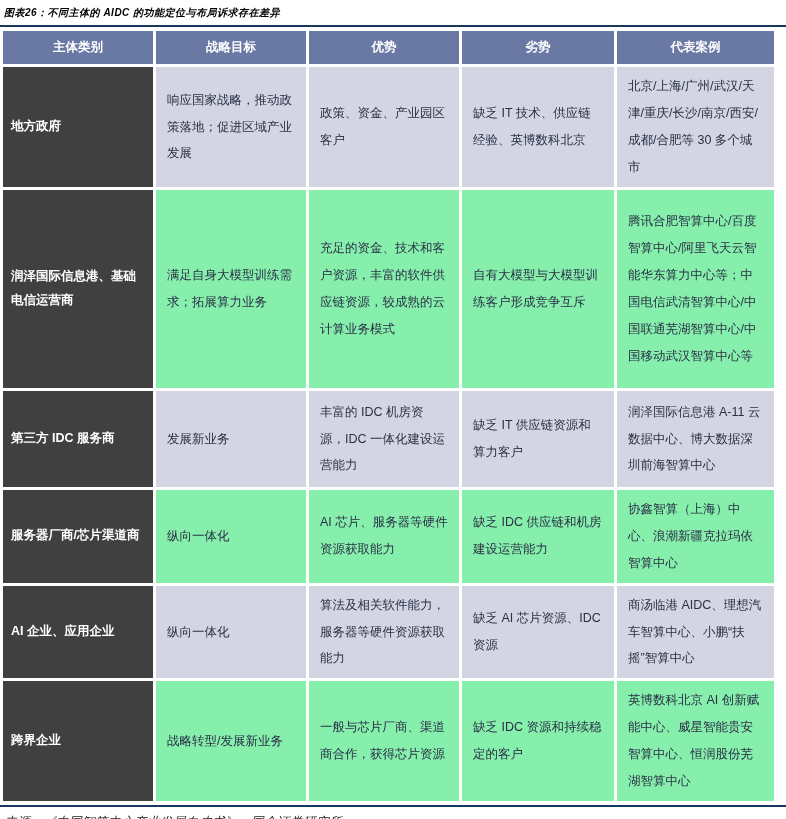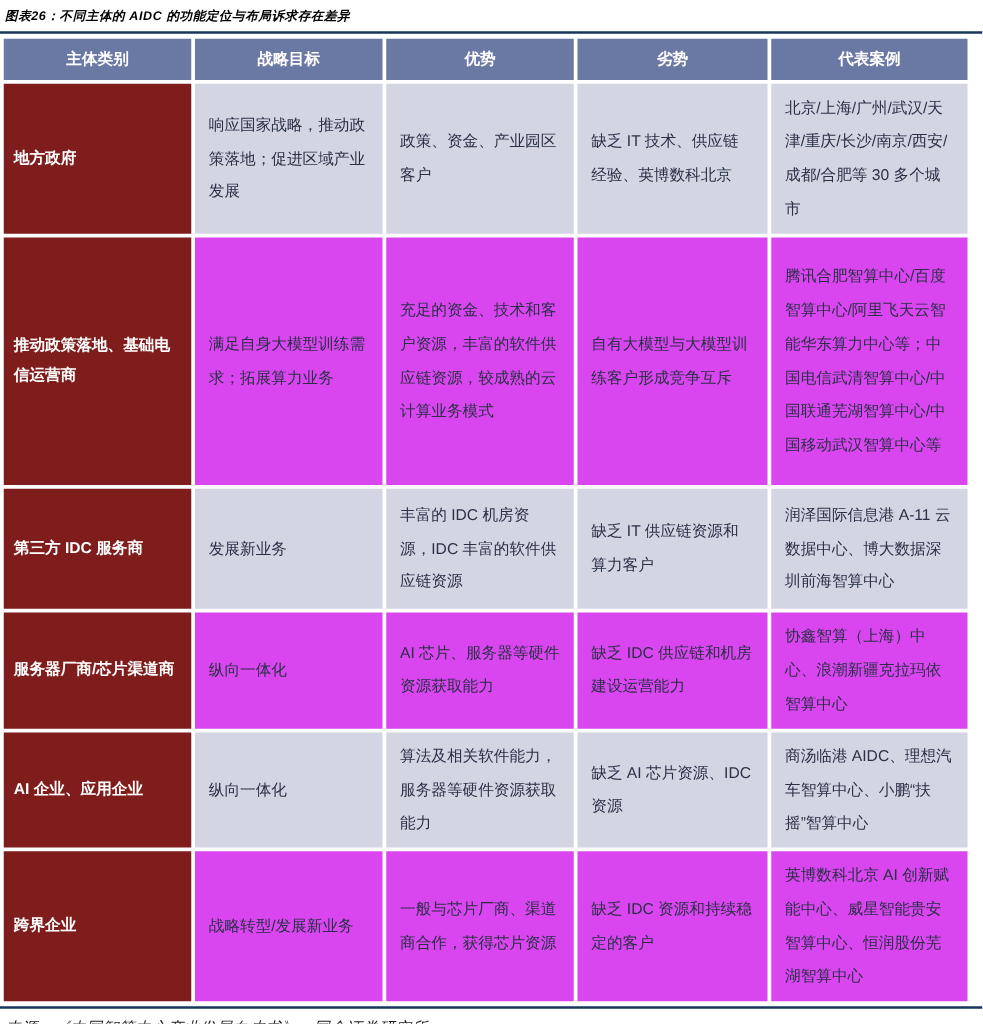--- a/index.html
+++ b/index.html
@@ -20,25 +20,25 @@
   th,td{vertical-align:middle;word-break:break-all;}
   thead th{
     background:#6a78a4;color:#ffffff;font-size:12.5px;font-weight:bold;
     text-align:center;height:29px;padding:2px 4px;
   }
   td{
     font-size:12.5px;color:#2a3046;line-height:2.15;
     padding:6px 11px;text-align:left;
   }
   td.cat-cell{
-    background:#7f1d1d;color:#ffffff;font-weight:bold;line-height:1.9;
+    background:#404040;color:#ffffff;font-weight:bold;line-height:1.9;
     padding:6px 8px;
   }
   tr.row-dark td:not(.cat-cell){background:#d3d5e3;}
-  tr.row-light td:not(.cat-cell){background:#d946ef;}
+  tr.row-light td:not(.cat-cell){background:#86efac;}
   tbody tr:nth-child(1){height:120px;}
   tbody tr:nth-child(2){height:198px;}
   tbody tr:nth-child(3){height:96px;}
   tbody tr:nth-child(4){height:86px;}
   tbody tr:nth-child(5){height:92px;}
   tbody tr:nth-child(6){height:108px;}
   .bottom-rule{border:0;border-top:2.5px solid #17375e;margin:1px 0 0 0;}
   .source-line{
     font-family:"Liberation Serif","DejaVu Serif",serif;
     font-style:italic;font-size:12.5px;color:#1a1a1a;
@@ -70,30 +70,30 @@
   </thead>
   <tbody>
       <tr class="row-dark">
         <td class="cat-cell">地方政府</td>
         <td>响应国家战略，推动政策落地；促进区域产业发展</td>
         <td>政策、资金、产业园区客户</td>
         <td>缺乏 IT 技术、供应链经验、英博数科北京</td>
         <td>北京/上海/广州/武汉/天津/重庆/长沙/南京/西安/成都/合肥等 30 多个城市</td>
       </tr>
       <tr class="row-light">
-        <td class="cat-cell">推动政策落地、基础电信运营商</td>
+        <td class="cat-cell">润泽国际信息港、基础电信运营商</td>
         <td>满足自身大模型训练需求；拓展算力业务</td>
         <td>充足的资金、技术和客户资源，丰富的软件供应链资源，较成熟的云计算业务模式</td>
         <td>自有大模型与大模型训练客户形成竞争互斥</td>
         <td>腾讯合肥智算中心/百度智算中心/阿里飞天云智能华东算力中心等；中国电信武清智算中心/中国联通芜湖智算中心/中国移动武汉智算中心等</td>
       </tr>
       <tr class="row-dark">
         <td class="cat-cell">第三方 IDC 服务商</td>
         <td>发展新业务</td>
-        <td>丰富的 IDC 机房资源，IDC 丰富的软件供应链资源</td>
+        <td>丰富的 IDC 机房资源，IDC 一体化建设运营能力</td>
         <td>缺乏 IT 供应链资源和算力客户</td>
         <td>润泽国际信息港 A-11 云数据中心、博大数据深圳前海智算中心</td>
       </tr>
       <tr class="row-light">
         <td class="cat-cell">服务器厂商/芯片渠道商</td>
         <td>纵向一体化</td>
         <td>AI 芯片、服务器等硬件资源获取能力</td>
         <td>缺乏 IDC 供应链和机房建设运营能力</td>
         <td>协鑫智算（上海）中心、浪潮新疆克拉玛依智算中心</td>
       </tr>

